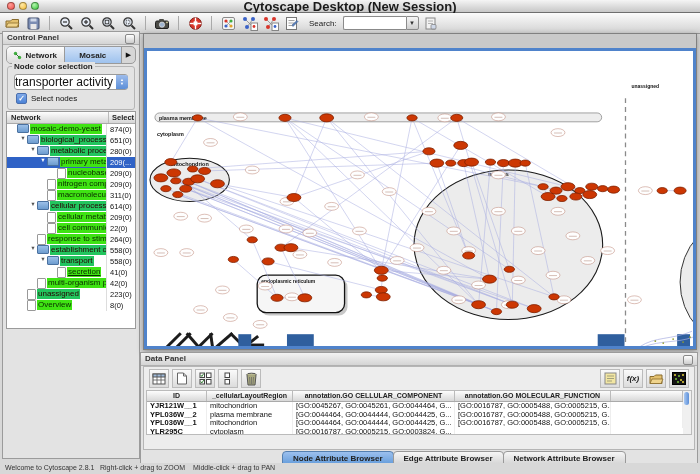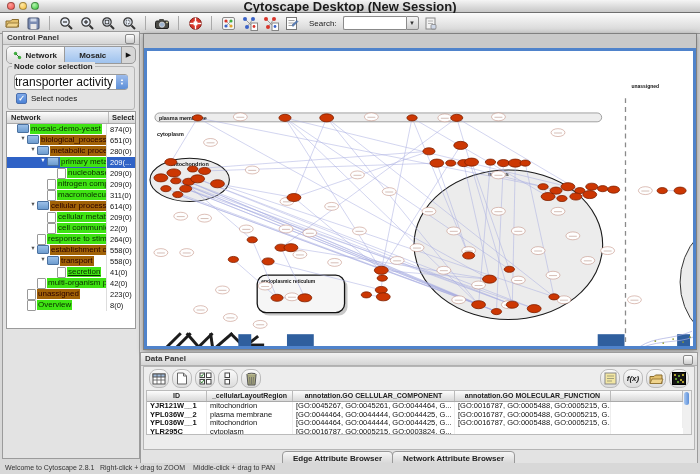--- a/index.html
+++ b/index.html
@@ -69,21 +69,21 @@
   .trow.sel{background:#2f62c6}
   .tarrow{width:8px;font-size:5.5px;color:#555;text-align:center;flex:none}
   .trow.sel .tarrow{color:#fff}
   .tind{flex:none;display:inline-block}
   .ticon{flex:none;margin-right:1px}
   .tfolder{width:10px;height:7px;background:linear-gradient(#9cc0e8,#6d9ccf);
     border:1px solid #4a71a0;border-radius:1px}
   .tfile{width:7px;height:9px;background:#fff;border:1px solid #999;border-radius:1px}
   .tlabel{font-size:8px;padding:0 1px;max-width:96px;overflow:hidden;flex:none;line-height:10px}
   .bg-green{background:#3fe313;color:#0a2a00}
-  .bg-red{background:#a16207;color:#2a0000}
+  .bg-red{background:#22c55e;color:#2a0000}
   .tcount{position:absolute;left:99px;right:0;top:0;bottom:0;background:#fff;
     border-left:1px solid #ddd;padding-left:3px;font-size:7.5px;line-height:11px;color:#111;overflow:hidden}
   .trow.sel .tcount{background:#2f62c6;color:#fff}
   
   .network-window{position:absolute;left:143px;top:33px;width:554px;height:317px;
     border:1px solid #808080;background:#c9c9c9;box-sizing:border-box;
     box-shadow:0 2px 6px rgba(0,0,0,.35)}
   .nw-titlebar{height:13px;background:linear-gradient(#f0f0f0,#c2c2c2);
     border-bottom:1px solid #7a7a7a;position:relative}
   .nw-titlebar .title{position:absolute;left:0;right:0;text-align:center;font-size:8px;
@@ -94,21 +94,21 @@
     border:3px solid #4f83cb;background:#fff;overflow:hidden}
   .nw-canvas svg{display:block;width:100%;height:100%}
   
   .data-panel{position:absolute;left:140px;top:352px;width:558px;height:112px;
     background:#e3e3e3;border:1px solid #9b9b9b;box-sizing:border-box}
   .dp-body{position:absolute;top:13px;left:2px;right:2px;bottom:13px;
     background:#ededed;border:1px solid #b5b5b5}
   .dp-toolbar{position:absolute;top:1px;left:2px;right:2px;height:21px;display:flex;
     align-items:center;gap:3px;padding:0 3px}
   .dp-toolbar .spacer{flex:1}
-  .dbtn{width:18px;height:17px;border:1px solid #bbb;border-radius:8px;
+  .dbtn{width:18px;height:17px;border:1px solid #bbb;border-radius:0;
     background:linear-gradient(#fafafa,#dcdcdc);display:flex;align-items:center;justify-content:center}
   .fx{font-size:8px;font-style:italic;font-weight:bold;color:#222}
   .dtable{position:absolute;top:23px;left:2px;right:10px;bottom:14px;background:#fff;
     border:1px solid #bbb;overflow:hidden}
   .dhead,.drow{display:grid;grid-template-columns:60px 86px 162px 156px 1fr}
   .dhead{height:10px;background:linear-gradient(#fdfdfd,#d8d8d8);border-bottom:1px solid #aaa}
   .dhead span{font-size:7px;font-weight:bold;color:#222;text-align:center;
     border-right:1px solid #bbb;line-height:10px;overflow:hidden;white-space:nowrap}
   .drow{height:8.7px}
   .drow span{font-size:7.5px;line-height:8.7px;padding-left:3px;border-right:1px solid #eee;
@@ -806,20 +806,21 @@
             <span>[GO:0016787, GO:0005215, GO:0003824, G...</span>
             <span></span>
           </div>
         </div>
     </div>
     <div class="vscroll">
         <span class="vthumb"></span>
       </div>
   </div>
   <div class="dp-tabs">
+    <span class="dp-tab sel">Node Attribute Browser</span>
     <span class="dp-tab">Edge Attribute Browser</span>
     <span class="dp-tab">Network Attribute Browser</span>
   </div>
 </div>
 
 <div class="statusbar">
   <span class="sb1">Welcome to Cytoscape 2.8.1</span>
   <span class="sb2">Right-click + drag to ZOOM</span>
   <span class="sb3">Middle-click + drag to PAN</span>
 </div>

